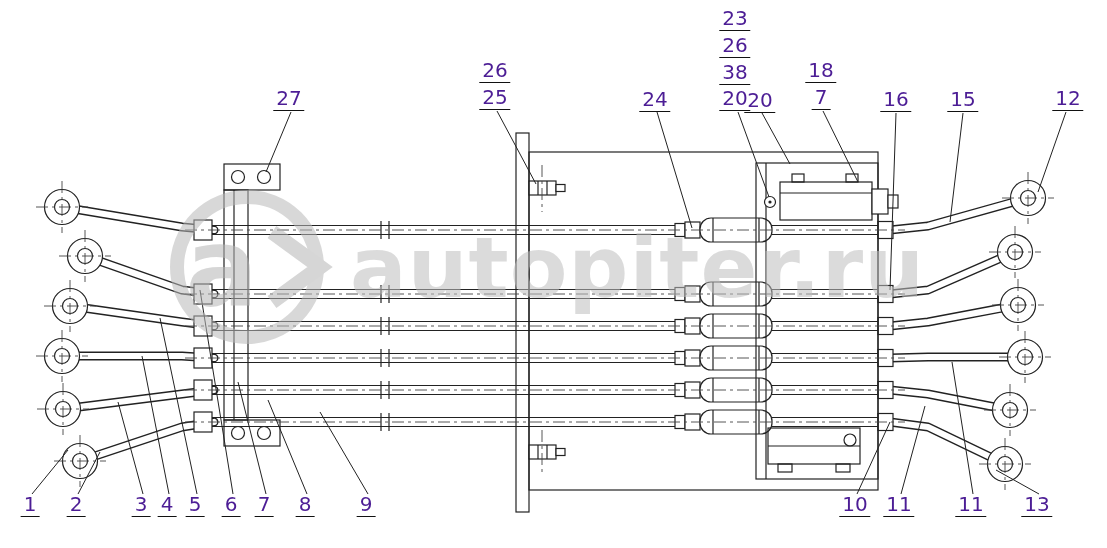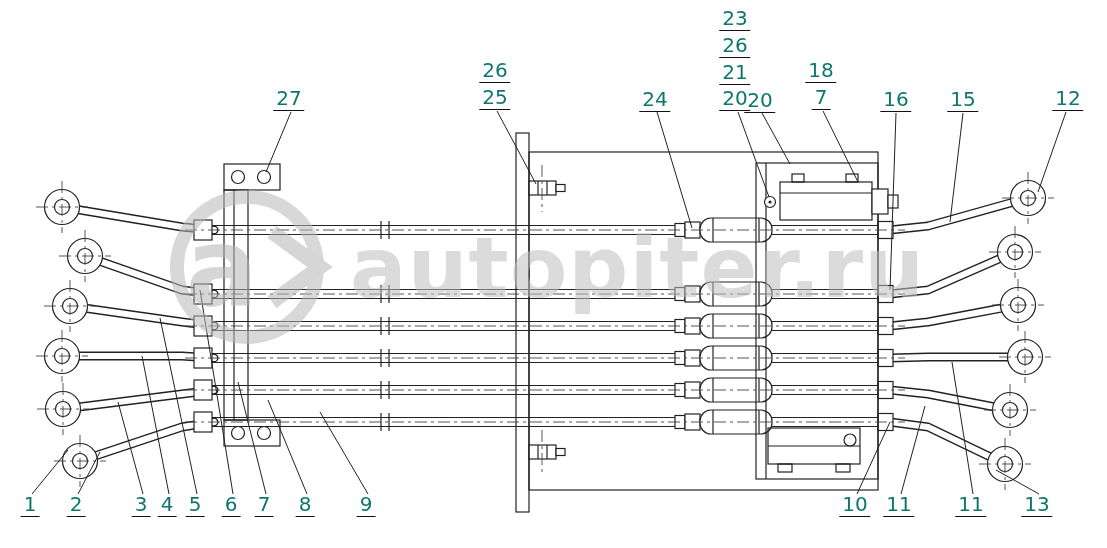--- a/index.html
+++ b/index.html
@@ -5,21 +5,21 @@
   html,body{margin:0;padding:0;background:#fff;}
   .stage{position:relative;width:1107px;height:548px;background:#fff;overflow:hidden;
          font-family:"DejaVu Sans",sans-serif;}
   .stage svg{position:absolute;left:0;top:0;}
   .ln{stroke:#222;fill:none;stroke-width:1.2;}
   .wf{fill:#fff;stroke:#222;stroke-width:1.2;}
   .cl{stroke:#444;stroke-width:0.9;fill:none;stroke-dasharray:12 4 3 4;}
   .po{stroke:#222;stroke-width:9;fill:none;stroke-linejoin:round;stroke-linecap:round;}
   .pi{stroke:#fff;stroke-width:6.2;fill:none;stroke-linejoin:round;stroke-linecap:round;}
   .ld{stroke:#222;stroke-width:1;fill:none;}
-  .callout{position:absolute;transform:translateX(-50%);font-size:20px;color:#0f766e;
+  .callout{position:absolute;transform:translateX(-50%);font-size:20px;color:#4c1d95;
            line-height:1;padding:0 3px 2px;border-bottom:1.5px solid #111;}
 </style>
 </head>
 <body>
 
 <div class="stage">
 
 <svg width="1107" height="548" viewBox="0 0 1107 548">
 
   <g>
@@ -298,20 +298,20 @@
   <div class="callout" style="left:899px;top:494px">11</div>
   <div class="callout" style="left:971px;top:494px">11</div>
   <div class="callout" style="left:1037px;top:494px">13</div>
   <div class="callout" style="left:1068px;top:88px">12</div>
   <div class="callout" style="left:963px;top:89px">15</div>
   <div class="callout" style="left:896px;top:89px">16</div>
   <div class="callout" style="left:821px;top:87px">7</div>
   <div class="callout" style="left:821px;top:60px">18</div>
   <div class="callout" style="left:760px;top:90px">20</div>
   <div class="callout" style="left:735px;top:88px">20</div>
-  <div class="callout" style="left:735px;top:62px">21</div>
+  <div class="callout" style="left:735px;top:62px">38</div>
   <div class="callout" style="left:735px;top:35px">26</div>
   <div class="callout" style="left:735px;top:8px">23</div>
   <div class="callout" style="left:655px;top:89px">24</div>
   <div class="callout" style="left:495px;top:87px">25</div>
   <div class="callout" style="left:495px;top:60px">26</div>
   <div class="callout" style="left:289px;top:88px">27</div>
 </div>
 
 </body></html>

